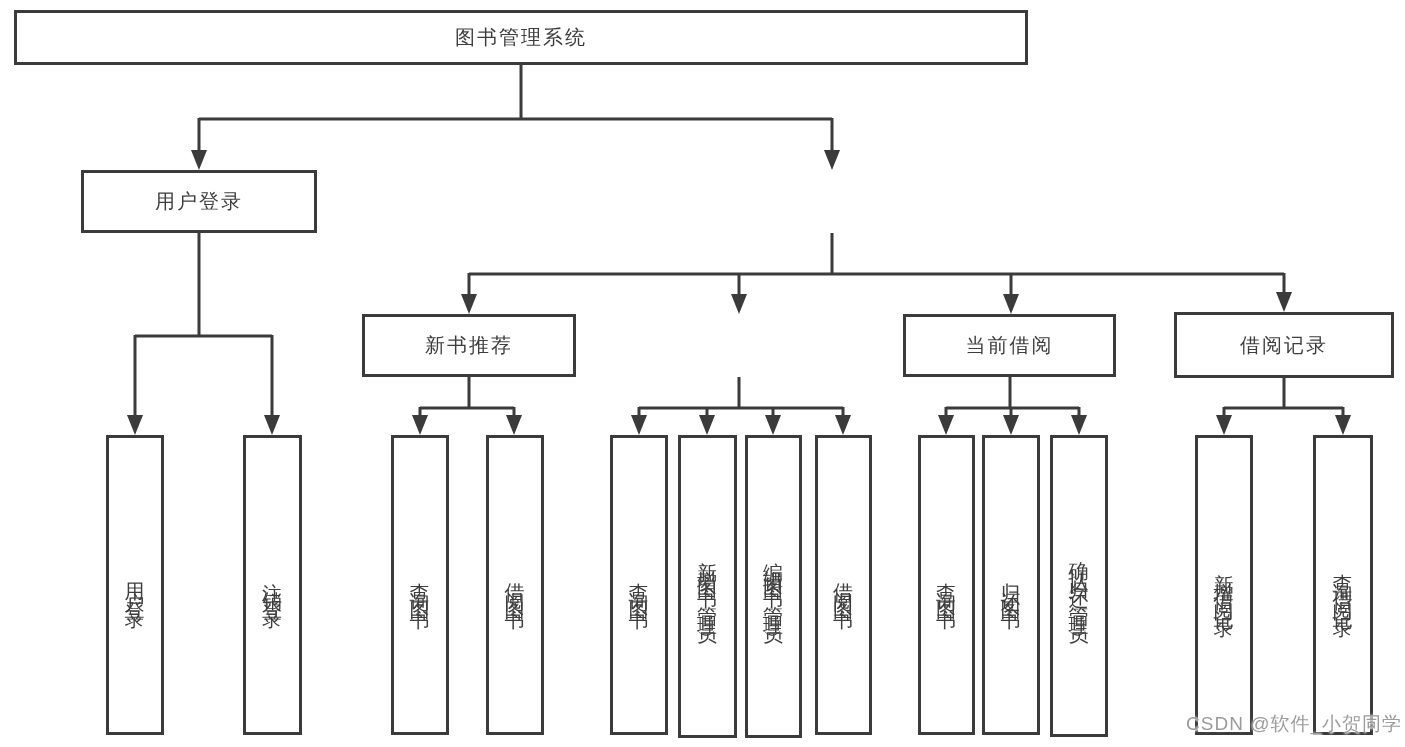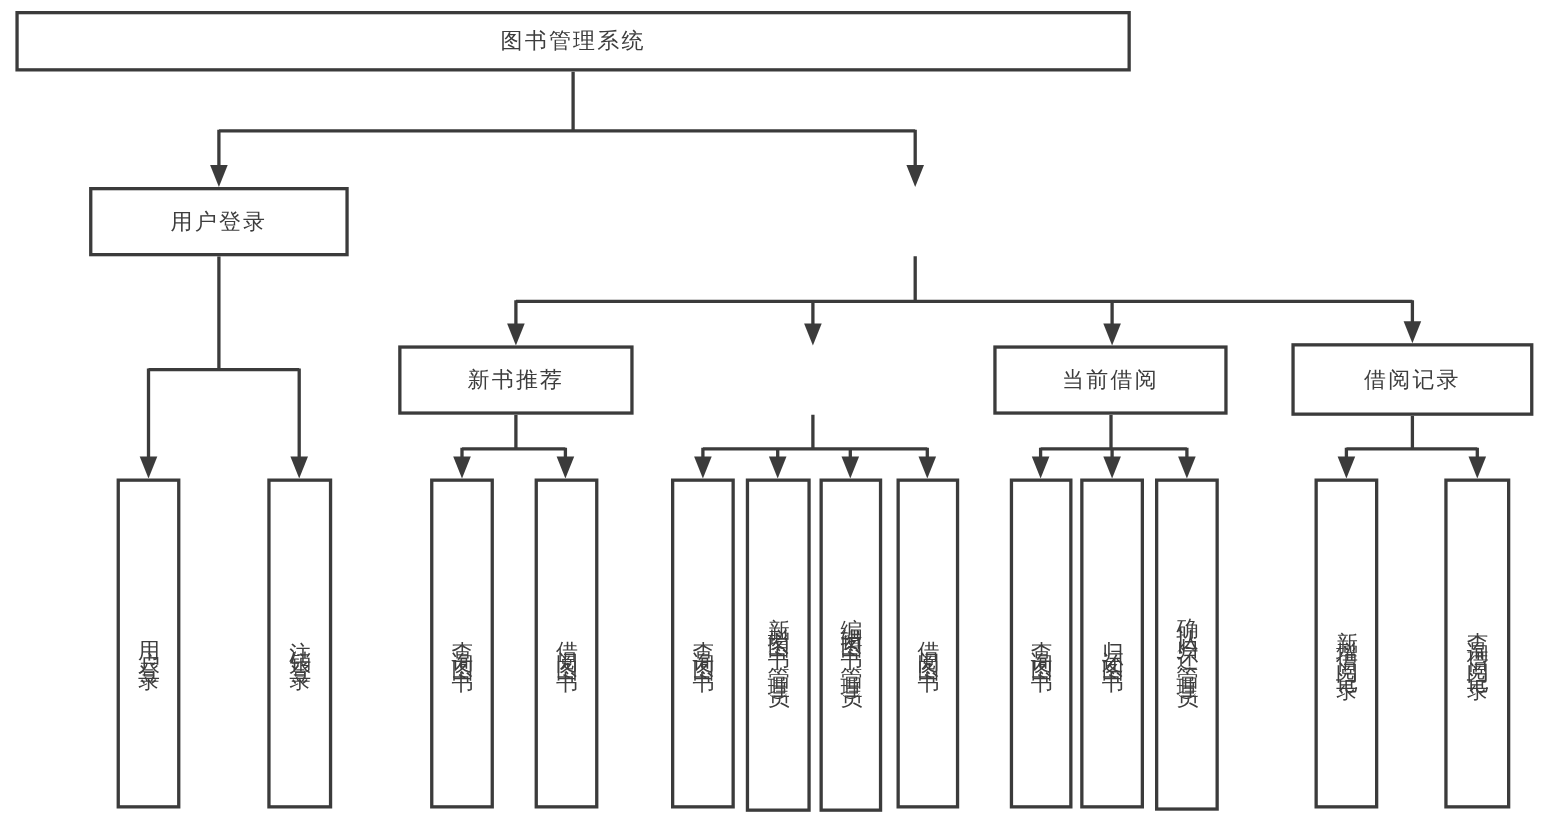--- a/index.html
+++ b/index.html
@@ -145,14 +145,15 @@
     <span>确认归还（管理员）</span>
   </div>
 
   <div class="node v leaf" style="left:1195px">
     <span>新增借阅记录</span>
   </div>
   <div class="node v leaf" style="left:1313px;width:60px">
     <span>查询借阅记录</span>
   </div>
 
+  <div class="watermark">CSDN @软件_小贺同学</div>
 
 </div>
 
 </body></html>

